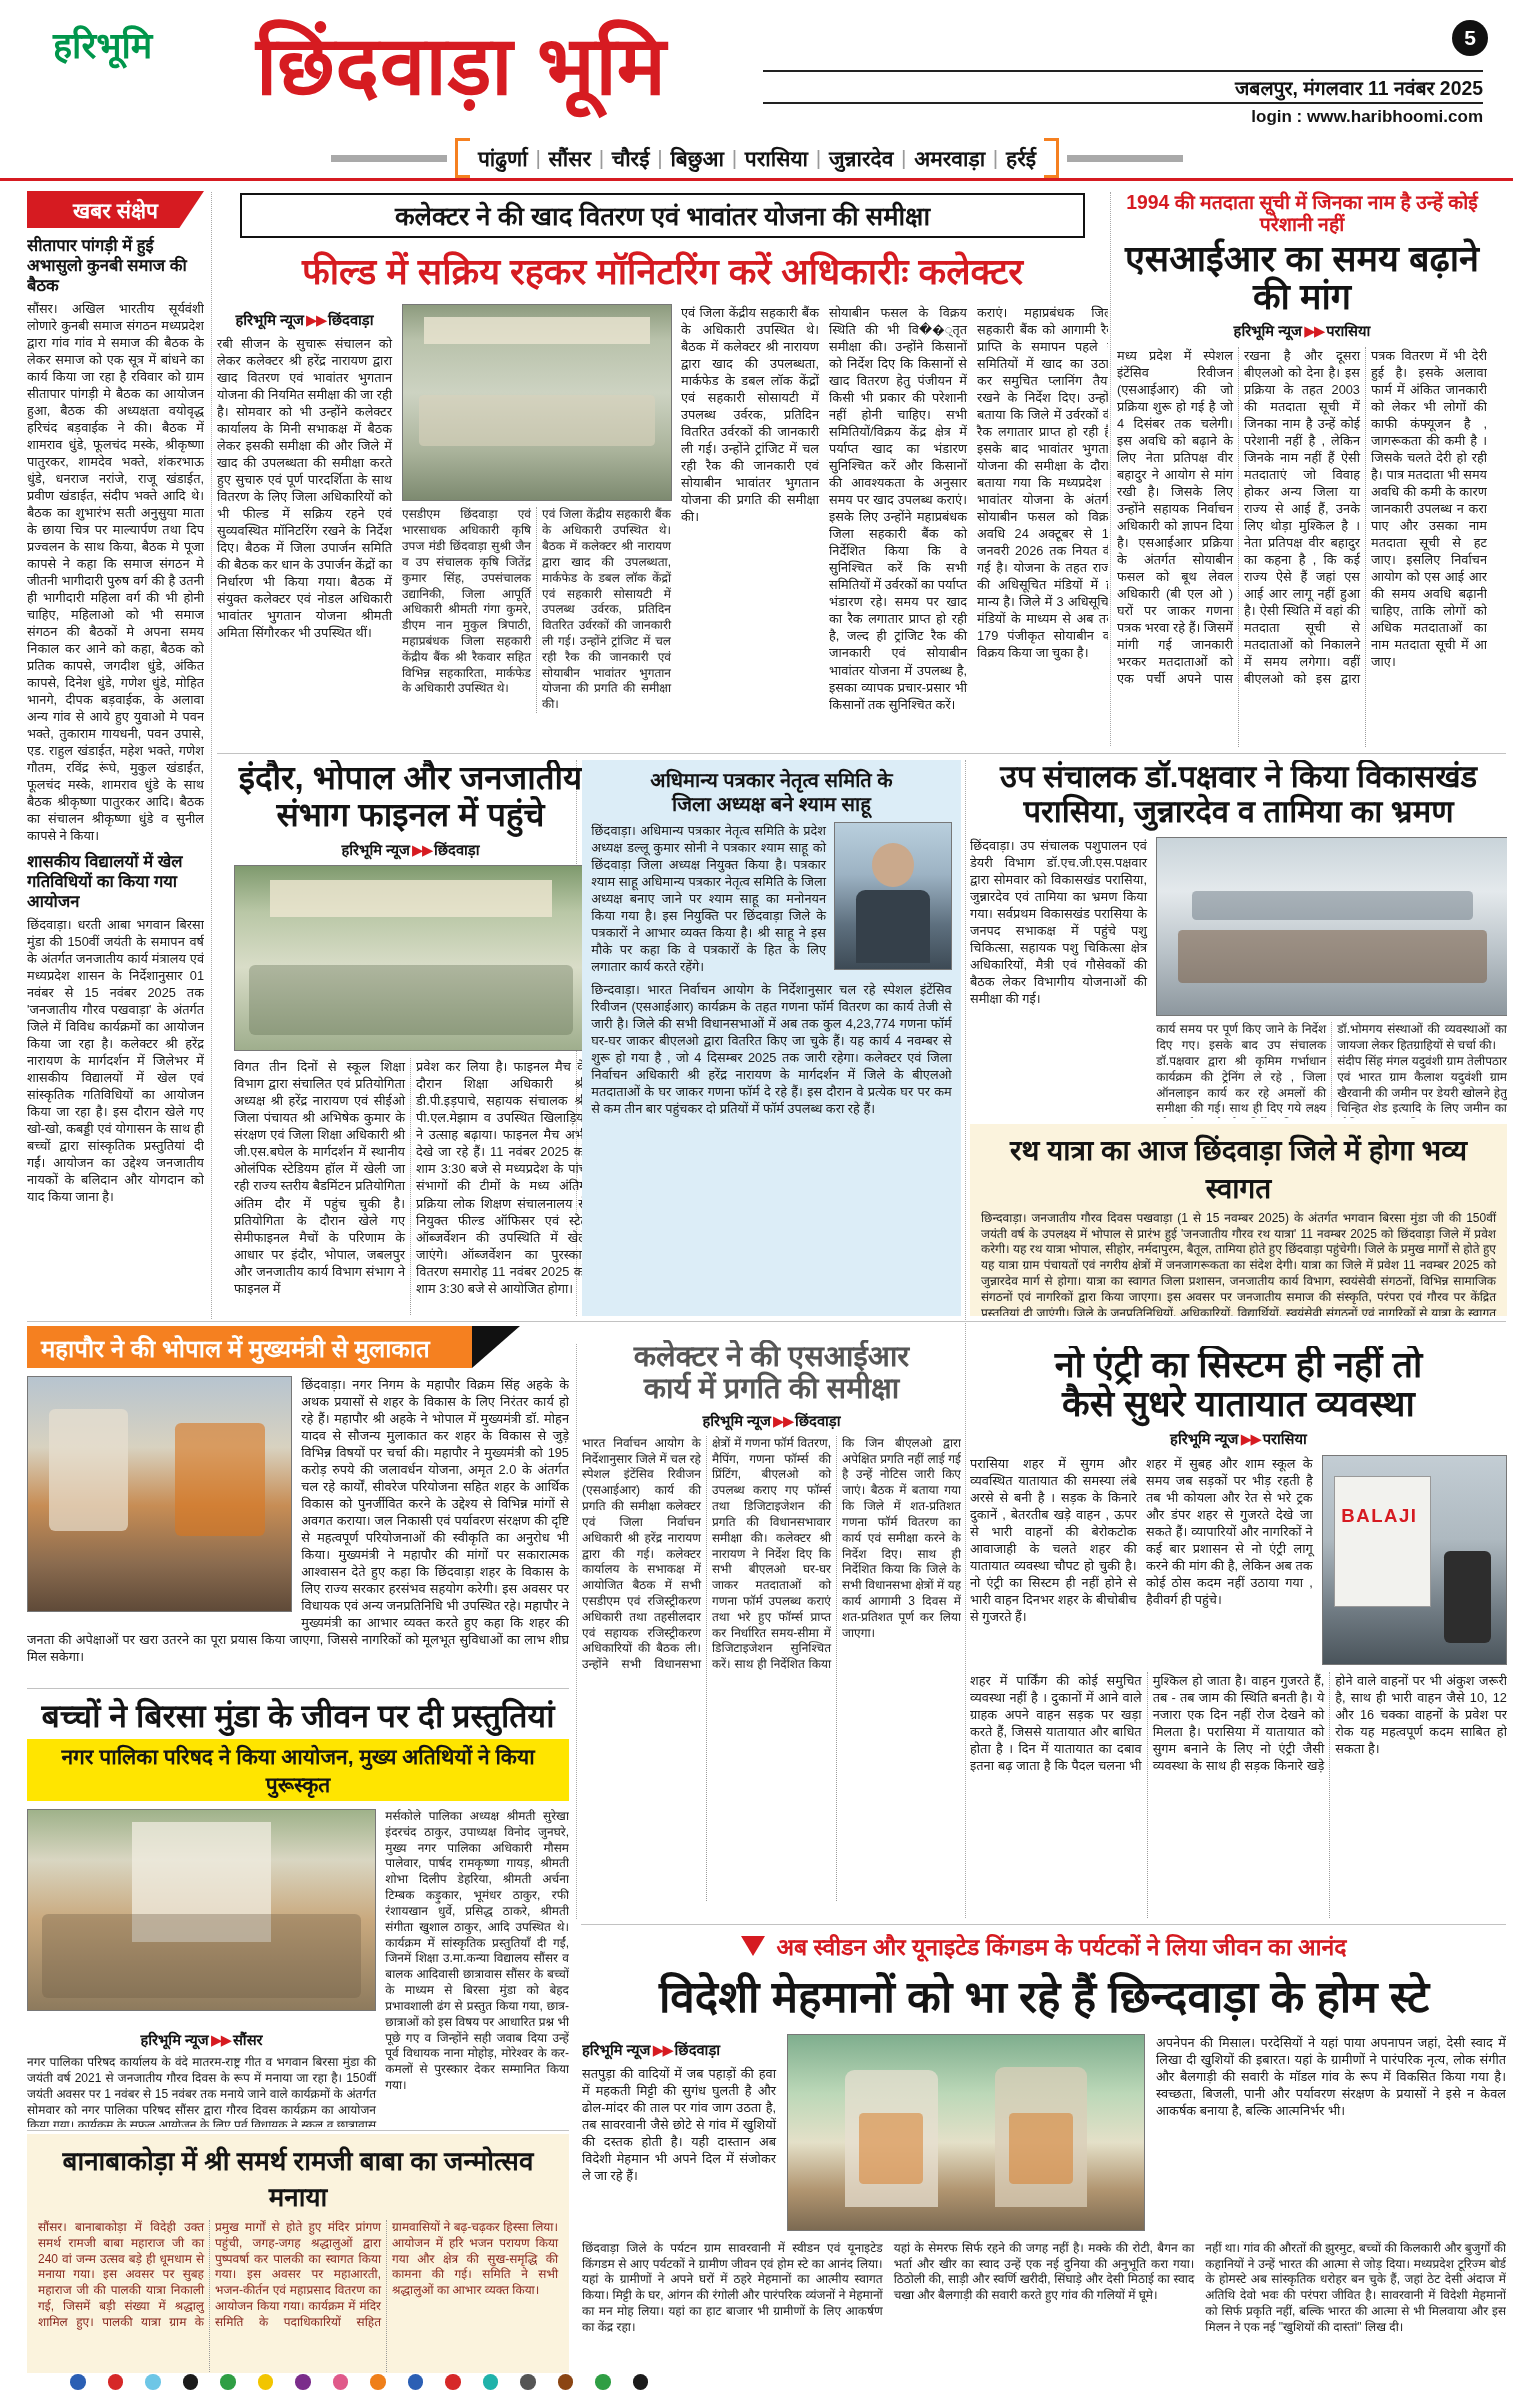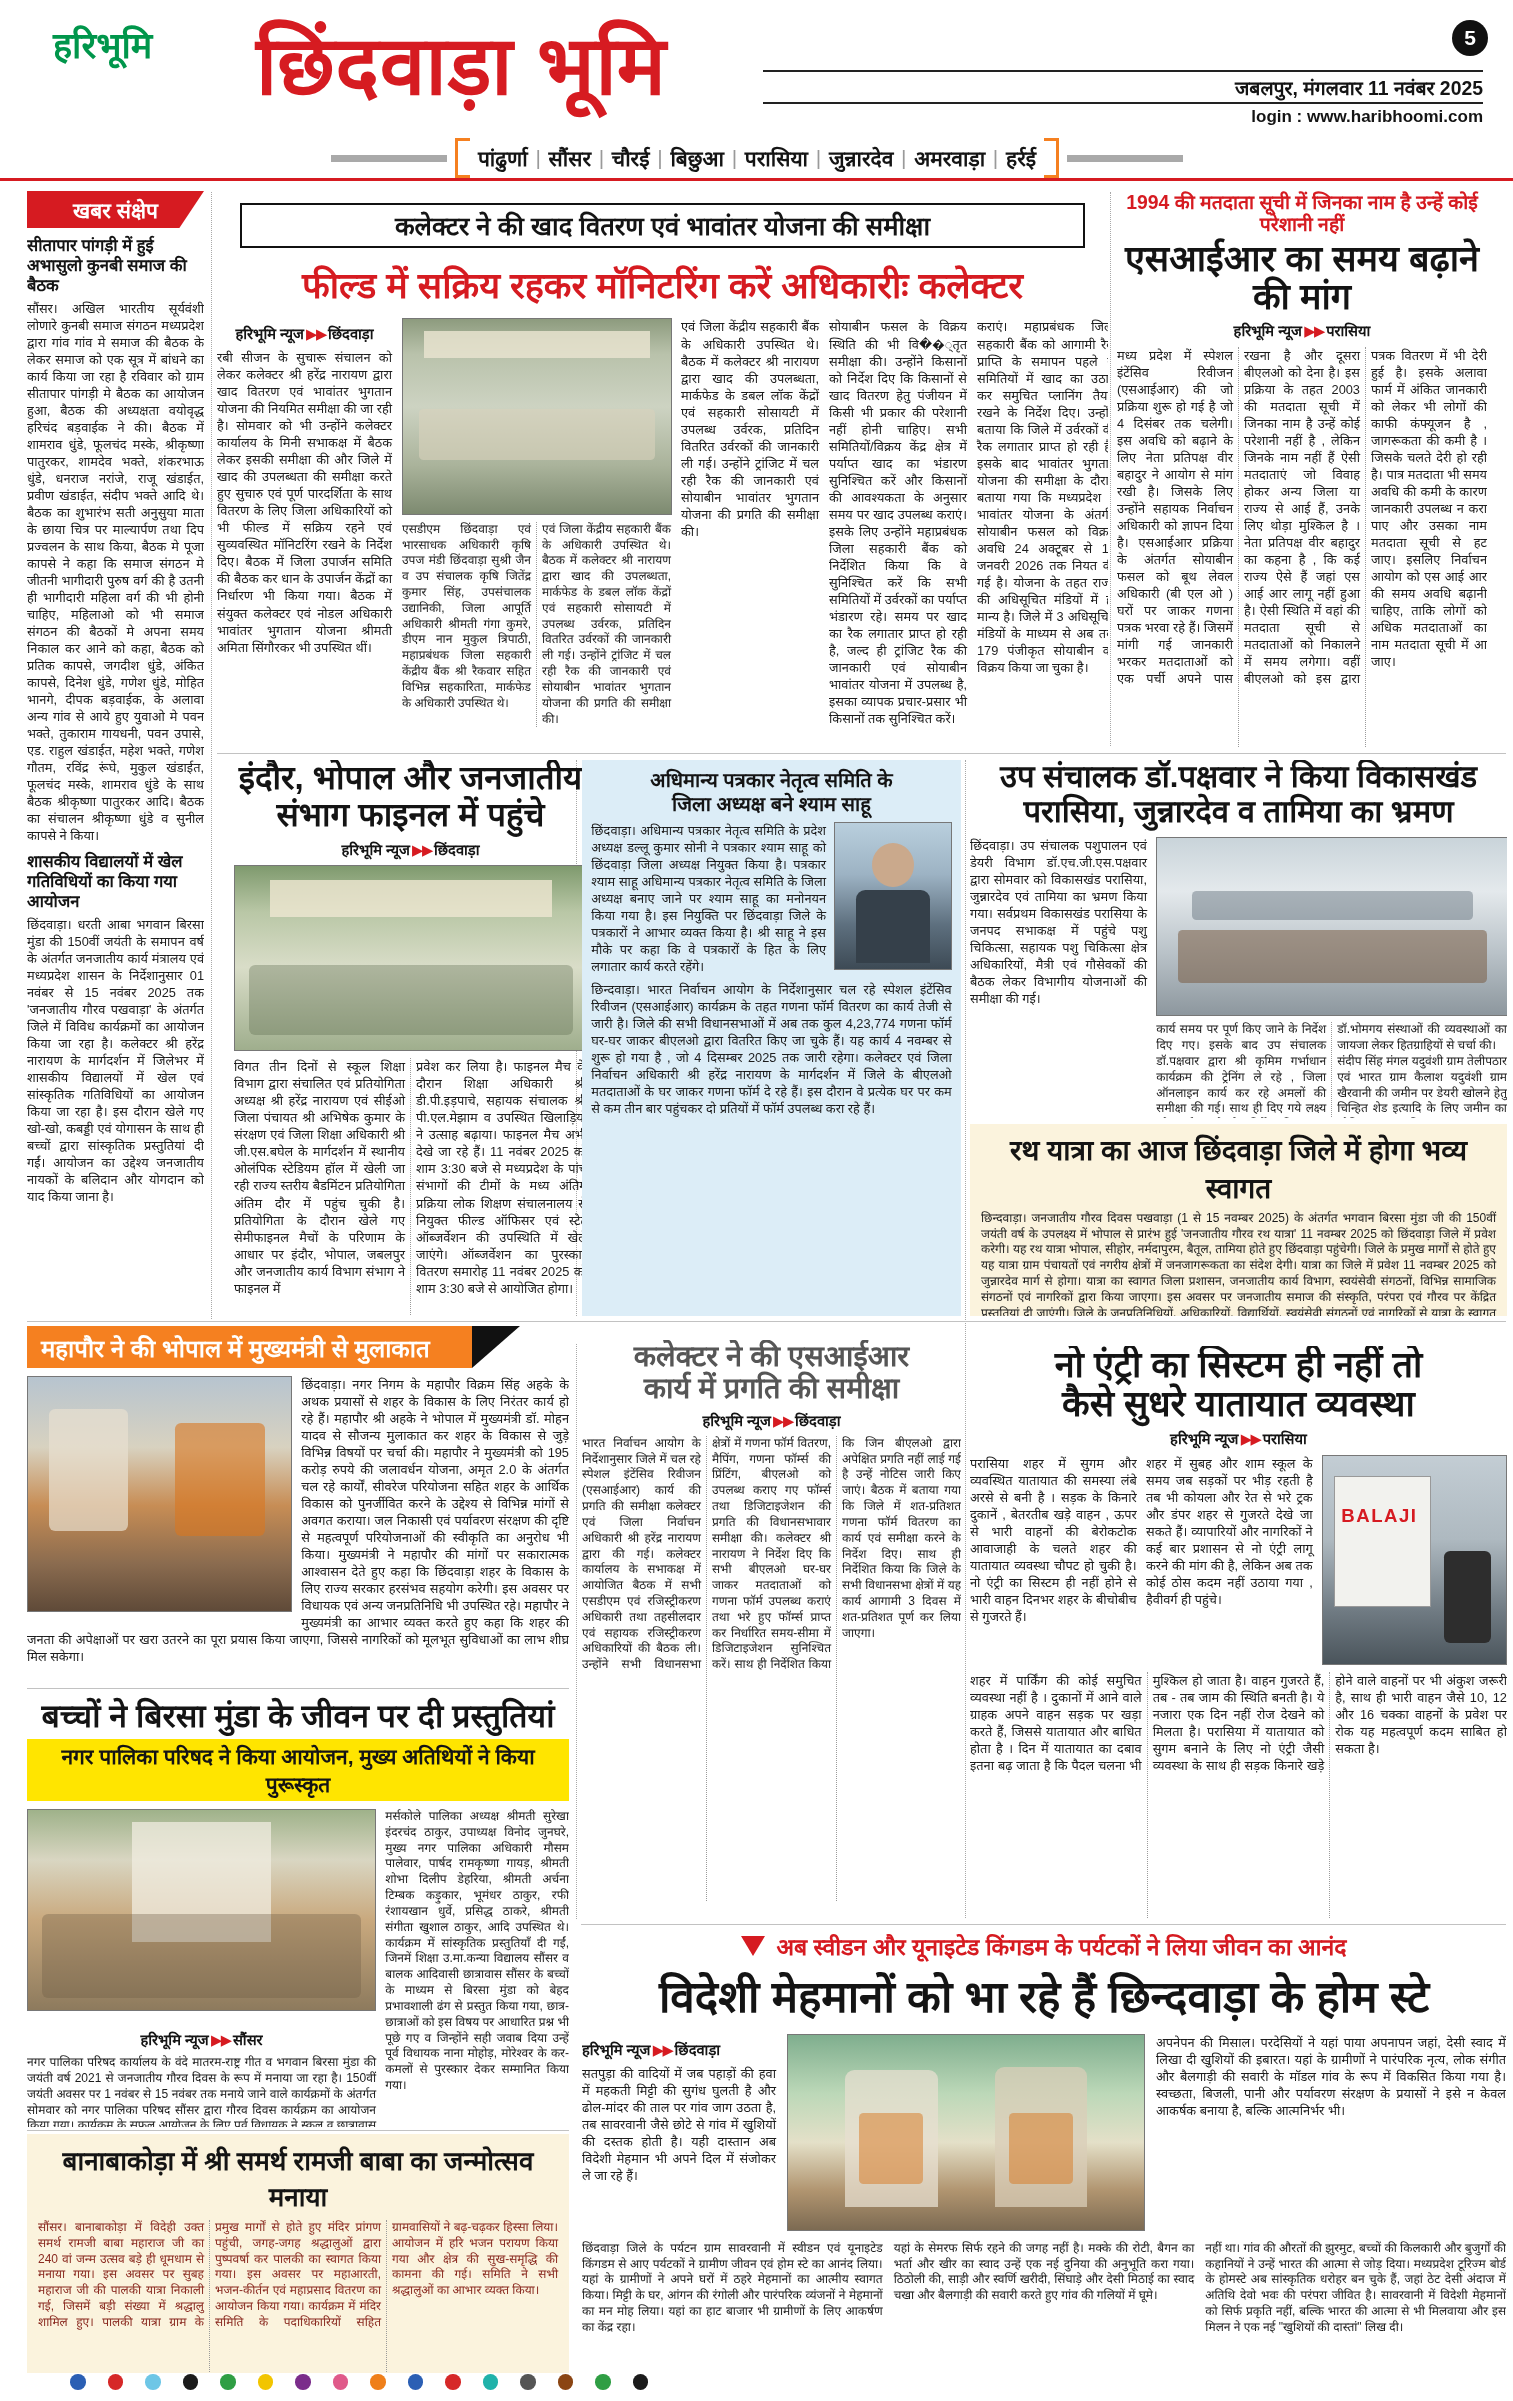--- a/index.html
+++ b/index.html
@@ -95,21 +95,21 @@
 
 <div class="abs" style="left:27px;top:191px;width:177px;height:1127px;overflow:hidden;">
   <div class="flag">खबर संक्षेप</div>
   <div class="brief-title">सीतापार पांगड़ी में हुई अभासुलो कुनबी समाज की बैठक</div>
   <p class="body-txt">सौंसर। अखिल भारतीय सूर्यवंशी लोणारे कुनबी समाज संगठन मध्यप्रदेश द्वारा गांव गांव मे समाज की बैठक के लेकर समाज को एक सूत्र में बांधने का कार्य किया जा रहा है रविवार को ग्राम सीतापार पांगड़ी मे बैठक का आयोजन हुआ, बैठक की अध्यक्षता वयोवृद्ध हरिचंद बड़वाईक ने की। बैठक में शामराव धुंडे, फूलचंद मस्के, श्रीकृष्णा पातुरकर, शामदेव भक्ते, शंकरभाऊ धुंडे, धनराज नरांजे, राजू खंडाईत, प्रवीण खंडाईत, संदीप भक्ते आदि थे। बैठक का शुभारंभ सती अनुसुया माता के छाया चित्र पर माल्यार्पण तथा दिप प्रज्वलन के साथ किया, बैठक मे पूजा कापसे ने कहा कि समाज संगठन मे जीतनी भागीदारी पुरुष वर्ग की है उतनी ही भागीदारी महिला वर्ग की भी होनी चाहिए, महिलाओ को भी समाज संगठन की बैठकों मे अपना समय निकाल कर आने को कहा, बैठक को प्रतिक कापसे, जगदीश धुंडे, अंकित कापसे, दिनेश धुंडे, गणेश धुंडे, मोहित भानगे, दीपक बड़वाईक, के अलावा अन्य गांव से आये हुए युवाओ मे पवन भक्ते, तुकाराम गायधनी, पवन उपासे, एड. राहुल खंडाईत, महेश भक्ते, गणेश गौतम, रविंद्र रूंघे, मुकुल खंडाईत, फूलचंद मस्के, शामराव धुंडे के साथ बैठक श्रीकृष्णा पातुरकर आदि। बैठक का संचालन श्रीकृष्णा धुंडे व सुनील कापसे ने किया।</p>
   <div class="brief-title">शासकीय विद्यालयों में खेल गतिविधियों का किया गया आयोजन</div>
   <p class="body-txt">छिंदवाड़ा। धरती आबा भगवान बिरसा मुंडा की 150वीं जयंती के समापन वर्ष के अंतर्गत जनजातीय कार्य मंत्रालय एवं मध्यप्रदेश शासन के निर्देशानुसार 01 नवंबर से 15 नवंबर 2025 तक 'जनजातीय गौरव पखवाड़ा' के अंतर्गत जिले में विविध कार्यक्रमों का आयोजन किया जा रहा है। कलेक्टर श्री हरेंद्र नारायण के मार्गदर्शन में जिलेभर में शासकीय विद्यालयों में खेल एवं सांस्कृतिक गतिविधियों का आयोजन किया जा रहा है। इस दौरान खेले गए खो-खो, कबड्डी एवं योगासन के साथ ही बच्चों द्वारा सांस्कृतिक प्रस्तुतियां दी गईं। आयोजन का उद्देश्य जनजातीय नायकों के बलिदान और योगदान को याद किया जाना है।</p>
 </div>
 
 <div class="abs" style="left:217px;top:191px;width:891px;height:556px;overflow:hidden;">
-  <div class="kicker-box" style="margin:12px 23px;">कलेक्टर ने की खाद वितरण एवं भावांतर योजना की समीक्षा</div>
+  <div class="kicker-box" style="margin:2px 23px;">कलेक्टर ने की खाद वितरण एवं भावांतर योजना की समीक्षा</div>
   <div class="red-head" style="font-size:36px;margin-top:7.7px;">फील्ड में सक्रिय रहकर मॉनिटरिंग करें अधिकारीः कलेक्टर</div>
   <div style="display:grid;grid-template-columns:175px 269px 138px 138px 139px;gap:10px;margin-top:9.3px;">
     <div>
       <div class="byline">
         <span>हरिभूमि न्यूज</span><span class="arr">▶▶</span><span>छिंदवाड़ा</span>
       </div>
       <p class="body-txt">रबी सीजन के सुचारू संचालन को लेकर कलेक्टर श्री हरेंद्र नारायण द्वारा खाद वितरण एवं भावांतर भुगतान योजना की नियमित समीक्षा की जा रही है। सोमवार को भी उन्होंने कलेक्टर कार्यालय के मिनी सभाकक्ष में बैठक लेकर इसकी समीक्षा की और जिले में खाद की उपलब्धता की समीक्षा करते हुए सुचारु एवं पूर्ण पारदर्शिता के साथ वितरण के लिए जिला अधिकारियों को भी फील्ड में सक्रिय रहने एवं सुव्यवस्थित मॉनिटरिंग रखने के निर्देश दिए। बैठक में जिला उपार्जन समिति की बैठक कर धान के उपार्जन केंद्रों का निर्धारण भी किया गया। बैठक में संयुक्त कलेक्टर एवं नोडल अधिकारी भावांतर भुगतान योजना श्रीमती अमिता सिंगौरकर भी उपस्थित थीं।</p>
     </div>
     <div>
       <div class="photo" style="width:268px;height:195px;background:linear-gradient(180deg,#8d9b7e 0%,#b9c2ab 18%,#cdd3c2 45%,#aab39b 75%,#7d8a70 100%);">

